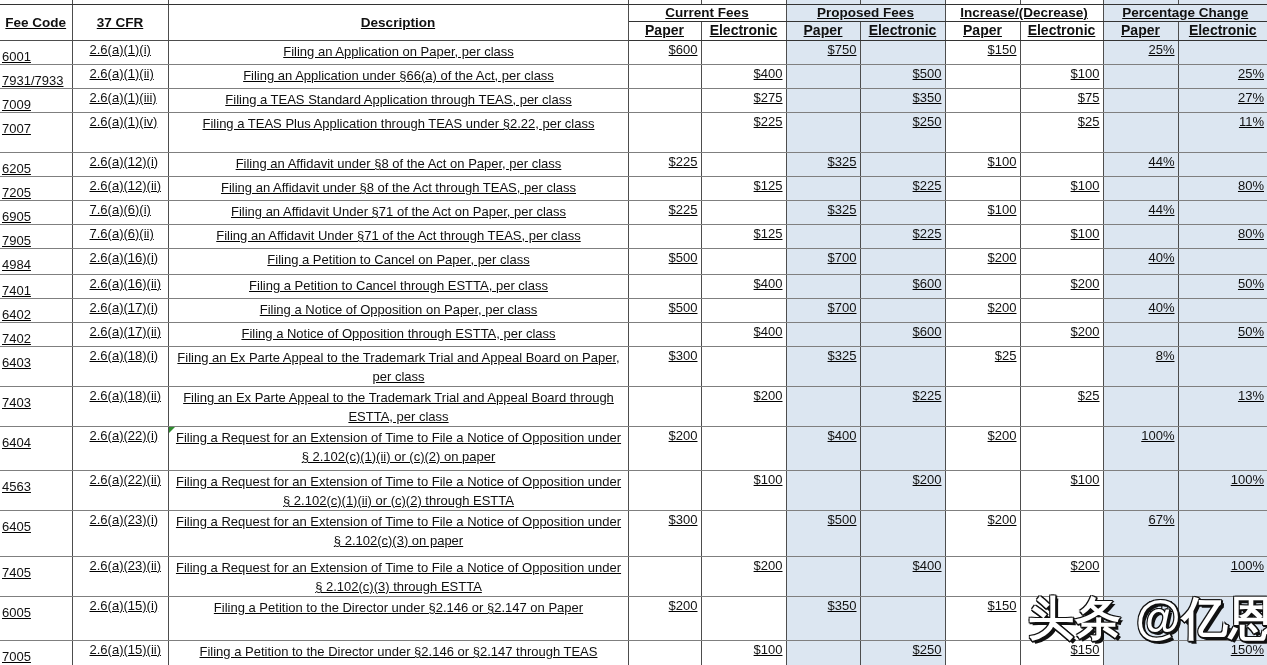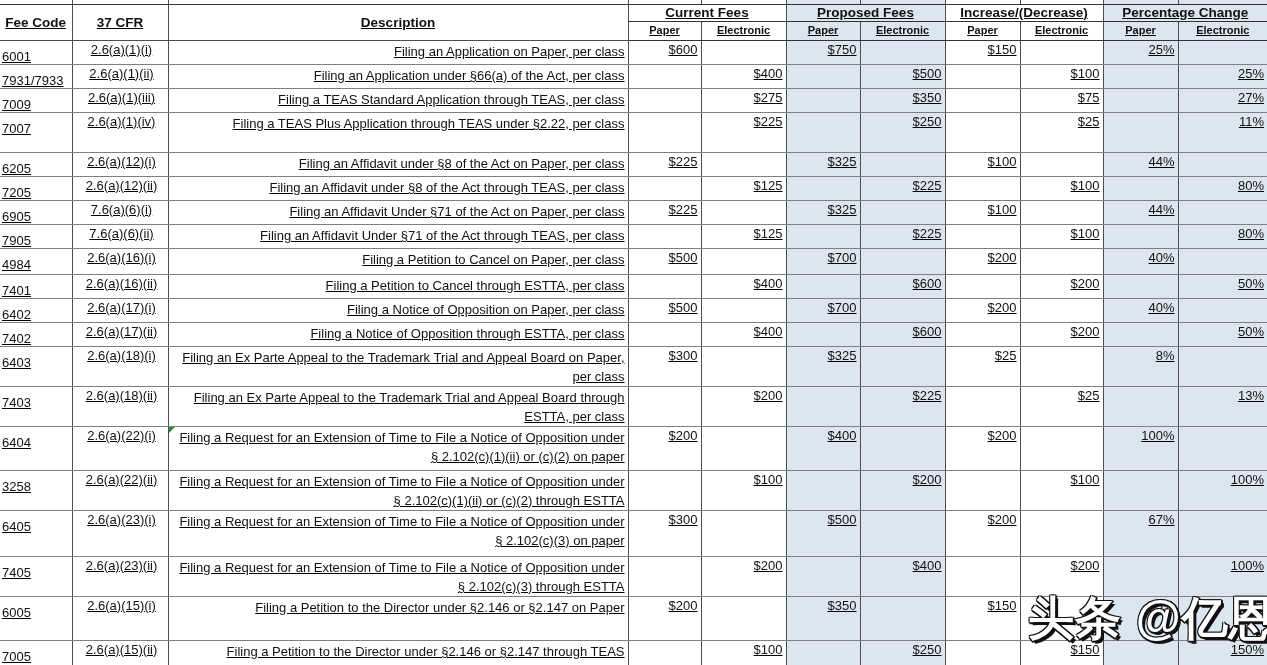--- a/index.html
+++ b/index.html
@@ -16,29 +16,29 @@
 
   th, td { border-right:1px solid #4d4d4d; border-bottom:1px solid #7f7f7f;
            vertical-align:top; font-size:13px; color:#111; overflow:hidden; }
   td:last-child, th:last-child { border-right:none; }
 
   tr.strip td { height:4px; border-bottom:1px solid #333; }
 
   thead th { font-weight:bold; text-align:center; vertical-align:middle;
              border-bottom:1px solid #333; background:#fff; line-height:15px; }
   tr.grp th { height:17px; font-size:13.5px; border-bottom:1px solid #4d4d4d; }
-  tr.sub th { height:19px; font-size:11px; }
+  tr.sub th { height:19px; font-size:14px; }
   thead th.span2 { border-bottom:1px solid #333;margin-left:35px; }
   .hl { background:var(--hl,#dce6f1); }
 
   tbody td { background:#fff; }
   tbody td.hl { background:var(--hl,#dce6f1); }
   td.cell-feecode { text-align:left; padding:8px 0 0 2px; }
-  td.cell-cfr     { text-align:center; padding:1px 0 0 3px; }
-  td.cell-desc    { text-align:right; padding:1px 3px 0 4px; line-height:19px; position:relative; }
+  td.cell-cfr     { text-align:left; padding:1px 0 0 17px; }
+  td.cell-desc    { text-align:center; padding:1px 3px 0 4px; line-height:19px; position:relative; }
   td.cell-money   { text-align:right; padding:1px 3px 0 0; }
 
   .note { position:absolute; top:0; left:0; width:0; height:0;
           border-top:6px solid #2e8b2e; border-right:6px solid transparent; }
 
   .watermark { position:absolute; left:1028px; top:588px; white-space:nowrap;
     font-size:46px; font-weight:bold; color:#fff; letter-spacing:1px;
     text-shadow: 3px 3px 0 #111, -1px -1px 0 #111, 1px -1px 0 #111,
                  -1px 1px 0 #111, 2px 0 0 #111, 0 2px 0 #111;
     pointer-events:none; }
@@ -285,21 +285,21 @@
           <td class="cell-money">$200</td>
           <td class="cell-money"></td>
           <td class="cell-money hl">$400</td>
           <td class="cell-money hl"></td>
           <td class="cell-money">$200</td>
           <td class="cell-money"></td>
           <td class="cell-money hl">100%</td>
           <td class="cell-money hl"></td>
         </tr>
         <tr style="height: 40px;">
-          <td class="cell-feecode">3258</td>
+          <td class="cell-feecode">4563</td>
           <td class="cell-cfr">2.6(a)(22)(ii)</td>
           <td class="cell-desc">Filing a Request for an Extension of Time to File a Notice of Opposition under § 2.102(c)(1)(ii) or (c)(2) through ESTTA</td>
           <td class="cell-money"></td>
           <td class="cell-money">$100</td>
           <td class="cell-money hl"></td>
           <td class="cell-money hl">$200</td>
           <td class="cell-money"></td>
           <td class="cell-money">$100</td>
           <td class="cell-money hl"></td>
           <td class="cell-money hl">100%</td>

